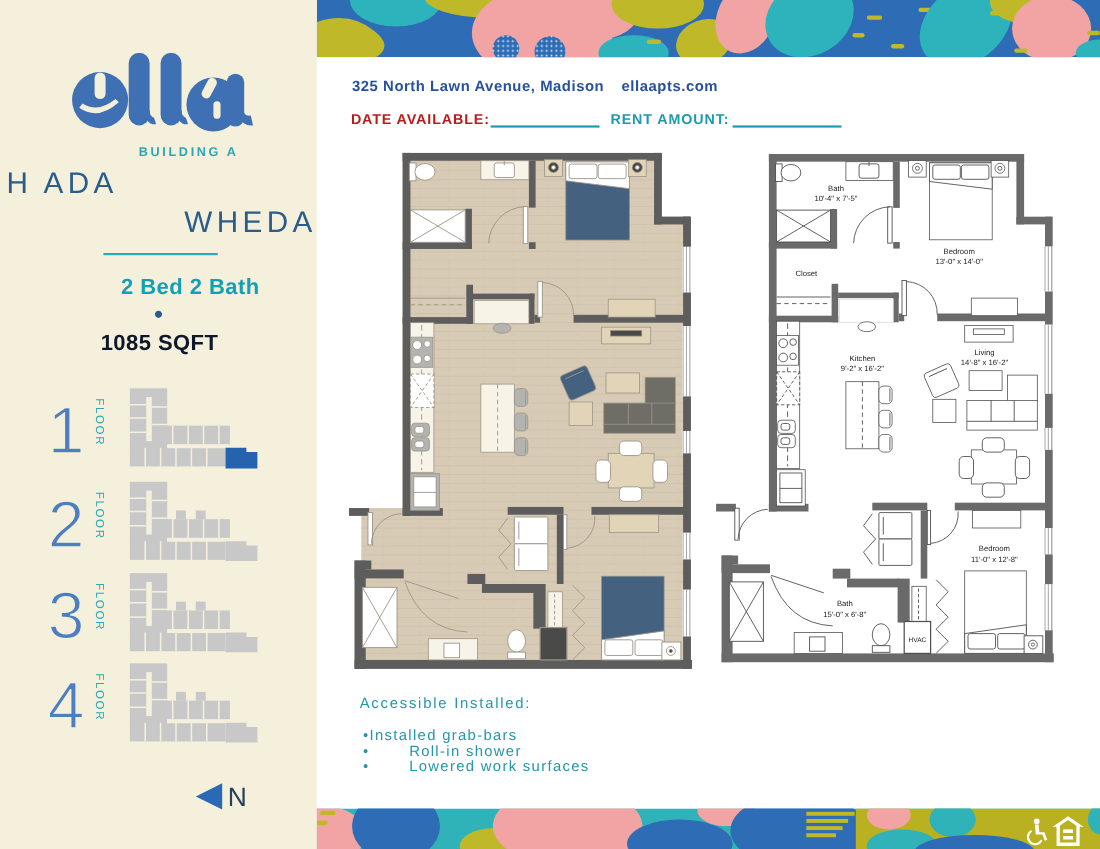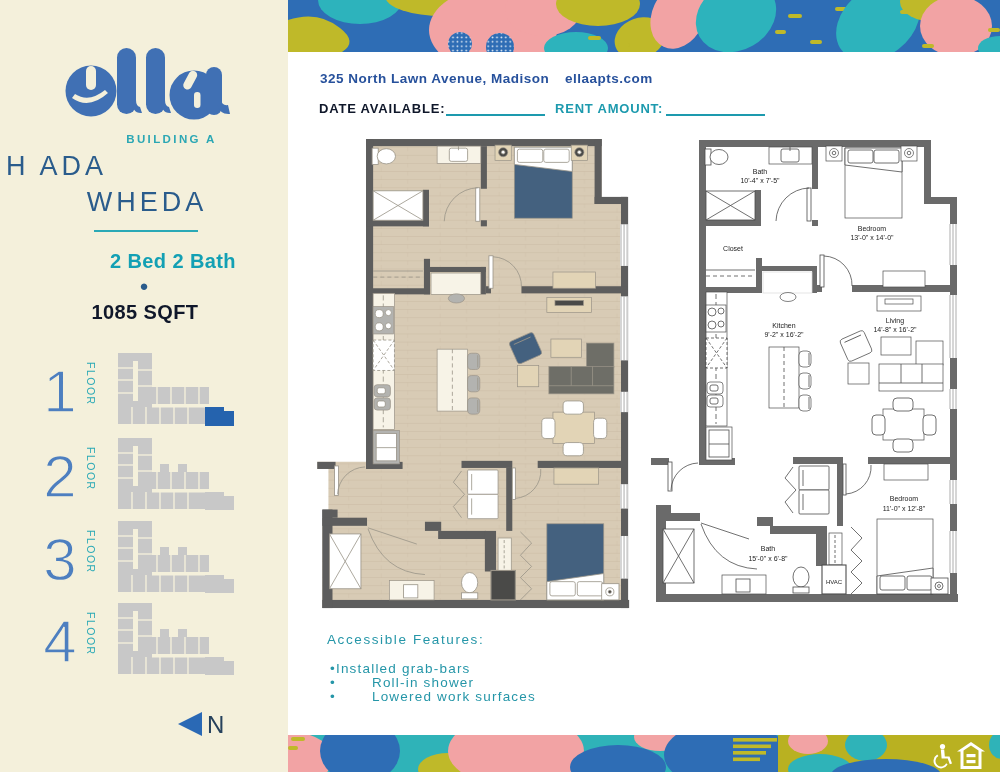--- a/index.html
+++ b/index.html
@@ -43,21 +43,21 @@
     <path d="M12,50 Q29,62 48,45 L45,42 Q29,55 15,46 Z"></path>
     <rect x="126" y="22" width="8.5" height="20" rx="4.2" transform="rotate(28 130 32)"></rect>
     <rect x="134" y="44" width="6.5" height="16" rx="3.2"></rect>
   </g>
 </svg>
 
 <div class="abs" style="left:0;top:133px;width:340px;text-align:center;font-size:11.5px;font-weight:bold;letter-spacing:2.4px;text-indent:3px;color:#2ba7b4">BUILDING A</div>
 
 <div class="abs" style="left:0;top:151px;width:288px;text-align:left;font-size:27px;letter-spacing:4px;text-indent:6px;color:#2a5c8c">H ADA</div>
 
-<div class="abs" style="left:0;top:187px;width:288px;text-align:center;font-size:27px;letter-spacing:4px;text-indent:6px;color:#2a5c8c">WHEDA</div>
+<div class="abs" style="left:0;top:187px;width:288px;text-align:right;font-size:27px;letter-spacing:4px;text-indent:6px;color:#2a5c8c">WHEDA</div>
 
 <div class="abs" style="left:94px;top:230px;width:104px;height:2px;background:#2aa9b6"></div>
 
 <div class="abs" style="left:0;top:250px;width:344px;text-align:center;font-size:20px;font-weight:bold;letter-spacing:.4px;text-indent:2px;color:#13a0b4">2 Bed 2 Bath</div>
 
 <div class="abs" style="left:0;top:277px;width:288px;text-align:center;font-size:15px;font-weight:bold;color:#2a5c8c">●</div>
 
 <div class="abs" style="left:0;top:301px;width:288px;text-align:center;font-size:20px;font-weight:bold;letter-spacing:.4px;text-indent:2px;color:#0f172a">1085 SQFT</div>
 
 <svg class="abs" style="left:30px;top:345px" width="230" height="400" viewBox="0 0 230 400">
@@ -172,29 +172,29 @@
     <rect x="634" y="44" width="12" height="4" rx="2"></rect>
     <rect x="700" y="28" width="12" height="4" rx="2"></rect>
   </g>
   <ellipse cx="712" cy="48" rx="22" ry="12" fill="#2db3bc"></ellipse>
 </svg>
 
 <div class="abs" style="left:320px;top:71px;font-size:13.5px;font-weight:bold;letter-spacing:.5px;color:#27519c">325 North Lawn Avenue, Madison</div>
 
 <div class="abs" style="left:565px;top:71px;font-size:13.5px;font-weight:bold;letter-spacing:.5px;color:#27519c">ellaapts.com</div>
 
-<div class="abs" style="left:319px;top:101px;font-size:13px;font-weight:bold;letter-spacing:.8px;color:#0f172a">DATE AVAILABLE:</div>
+<div class="abs" style="left:319px;top:101px;font-size:13px;font-weight:bold;letter-spacing:.8px;color:#b91c1c">DATE AVAILABLE:</div>
 
 <div class="abs" style="left:446px;top:114px;width:99px;height:1.6px;background:#1d9aae"></div>
 
 <div class="abs" style="left:555px;top:101px;font-size:13px;font-weight:bold;letter-spacing:.8px;color:#1d9aae">RENT AMOUNT:</div>
 
 <div class="abs" style="left:666px;top:114px;width:99px;height:1.6px;background:#1d9aae"></div>
 
-<div class="abs" style="left:327px;top:632px;font-size:13.5px;letter-spacing:1.6px;color:#2596a8">Accessible Features:</div>
+<div class="abs" style="left:327px;top:632px;font-size:13.5px;letter-spacing:1.6px;color:#2596a8">Accessible Installed:</div>
 
 <div class="abs" style="left:330px;top:661px;font-size:13.5px;letter-spacing:1.2px;color:#2596a8">•<span style="">Installed grab-bars</span></div>
 
 <div class="abs" style="left:330px;top:675px;font-size:13.5px;letter-spacing:1.2px;color:#2596a8">•<span style="margin-left:36px">Roll-in shower</span></div>
 
 <div class="abs" style="left:330px;top:689px;font-size:13.5px;letter-spacing:1.2px;color:#2596a8">•<span style="margin-left:36px">Lowered work surfaces</span></div>
 
 <svg class="abs" style="left:300px;top:130px" width="700" height="492" viewBox="300 130 700 492">
 <defs>
 <pattern id="woodlines" width="58" height="8" patternUnits="userSpaceOnUse">

